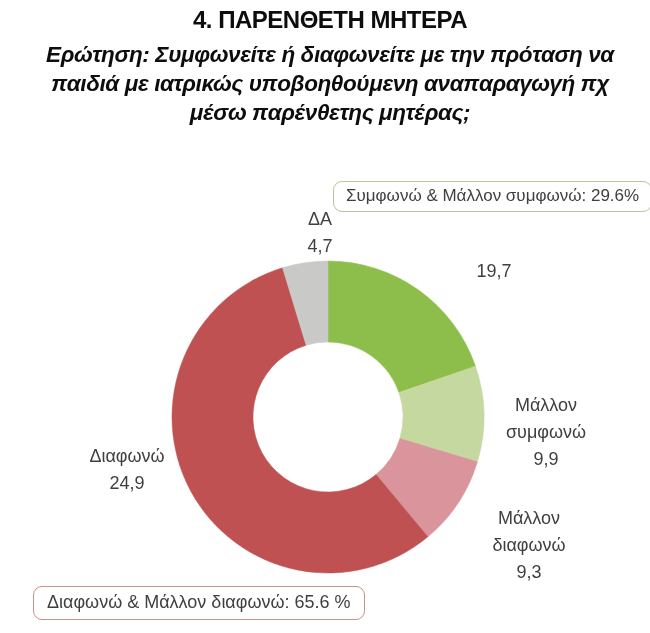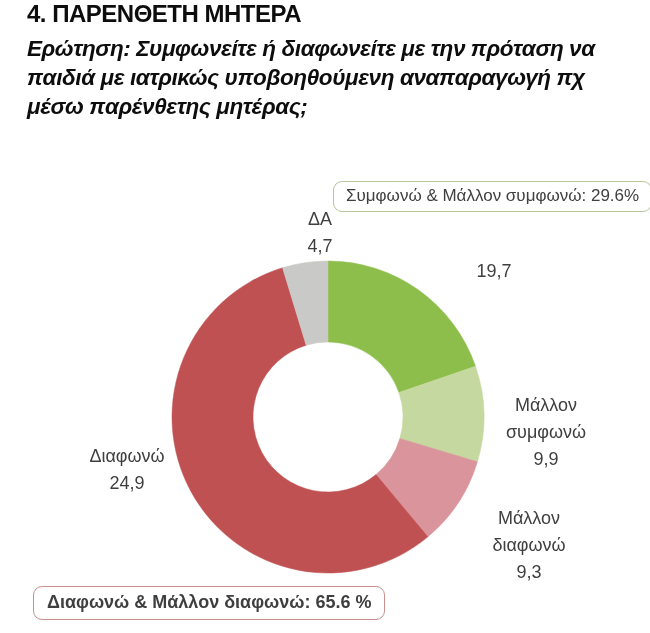--- a/index.html
+++ b/index.html
@@ -13,22 +13,23 @@
     width: 650px;
     height: 633px;
     background: #ffffff;
     overflow: hidden;
   }
 
   
   .header {
     position: absolute;
     left: 27px;
-    top: 0;
+    top: 6px;
     width: 606px;
+    text-align: center;
   }
   .page-title {
     font-size: 24px;
     font-weight: bold;
     color: #0d0d0d;
     letter-spacing: -0.5px;
     margin: 0 0 6px 0;
   }
   .question {
     font-size: 22.5px;
@@ -123,15 +124,15 @@
   <div class="slice-label pos-3" style="color: rgb(63, 63, 63);">
     <div>Διαφωνώ</div>
     <div>24,9</div>
   </div>
   <div class="slice-label pos-4" style="color: rgb(63, 63, 63);">
     <div>ΔΑ</div>
     <div>4,7</div>
   </div>
 
   <div class="callout" id="callout-agree" style="border-color: rgb(184, 196, 156);">Συμφωνώ &amp; Μάλλον συμφωνώ: 29.6%</div>
-  <div class="callout" id="callout-disagree" style="border-color: rgb(201, 144, 142); font-weight: bold;">Διαφωνώ &amp; Μάλλον διαφωνώ: 65.6 %</div>
+  <div class="callout" id="callout-disagree" style="border-color: rgb(201, 144, 142);">Διαφωνώ &amp; Μάλλον διαφωνώ: 65.6 %</div>
 
 </div>
 
 </body></html>

